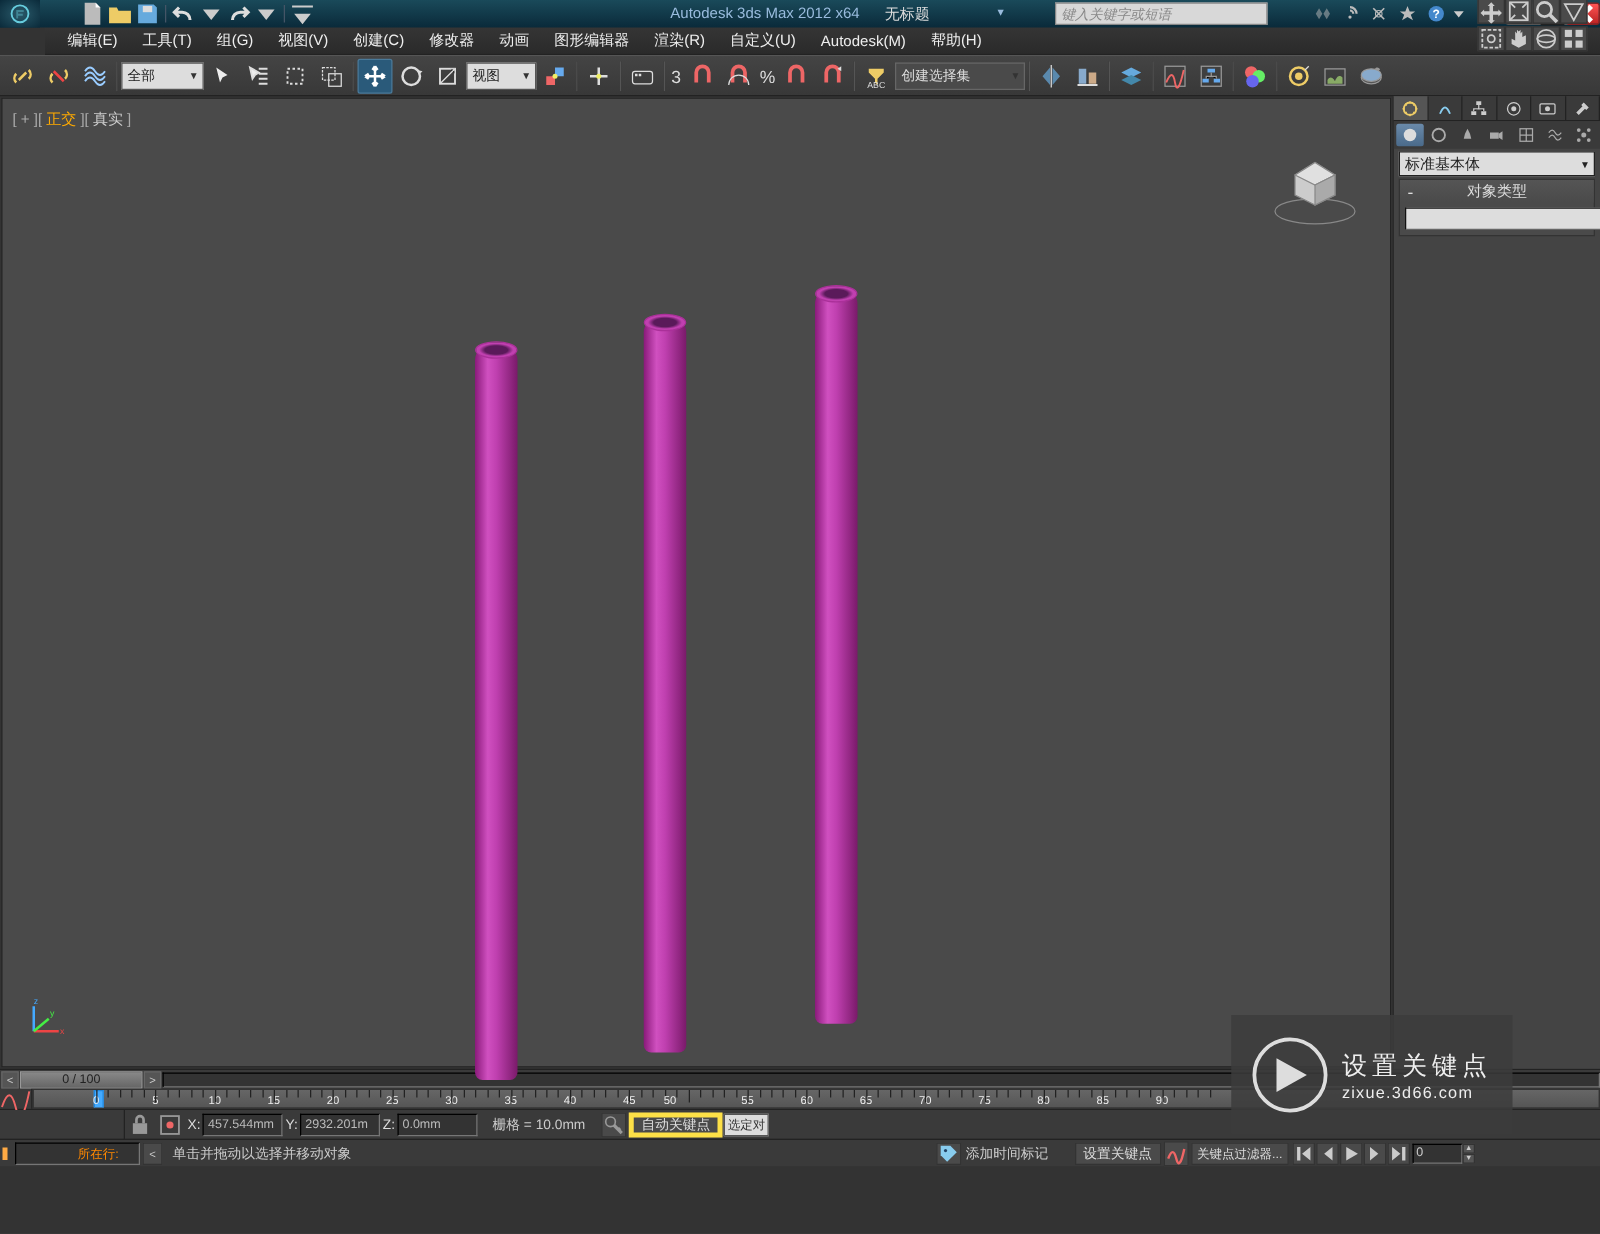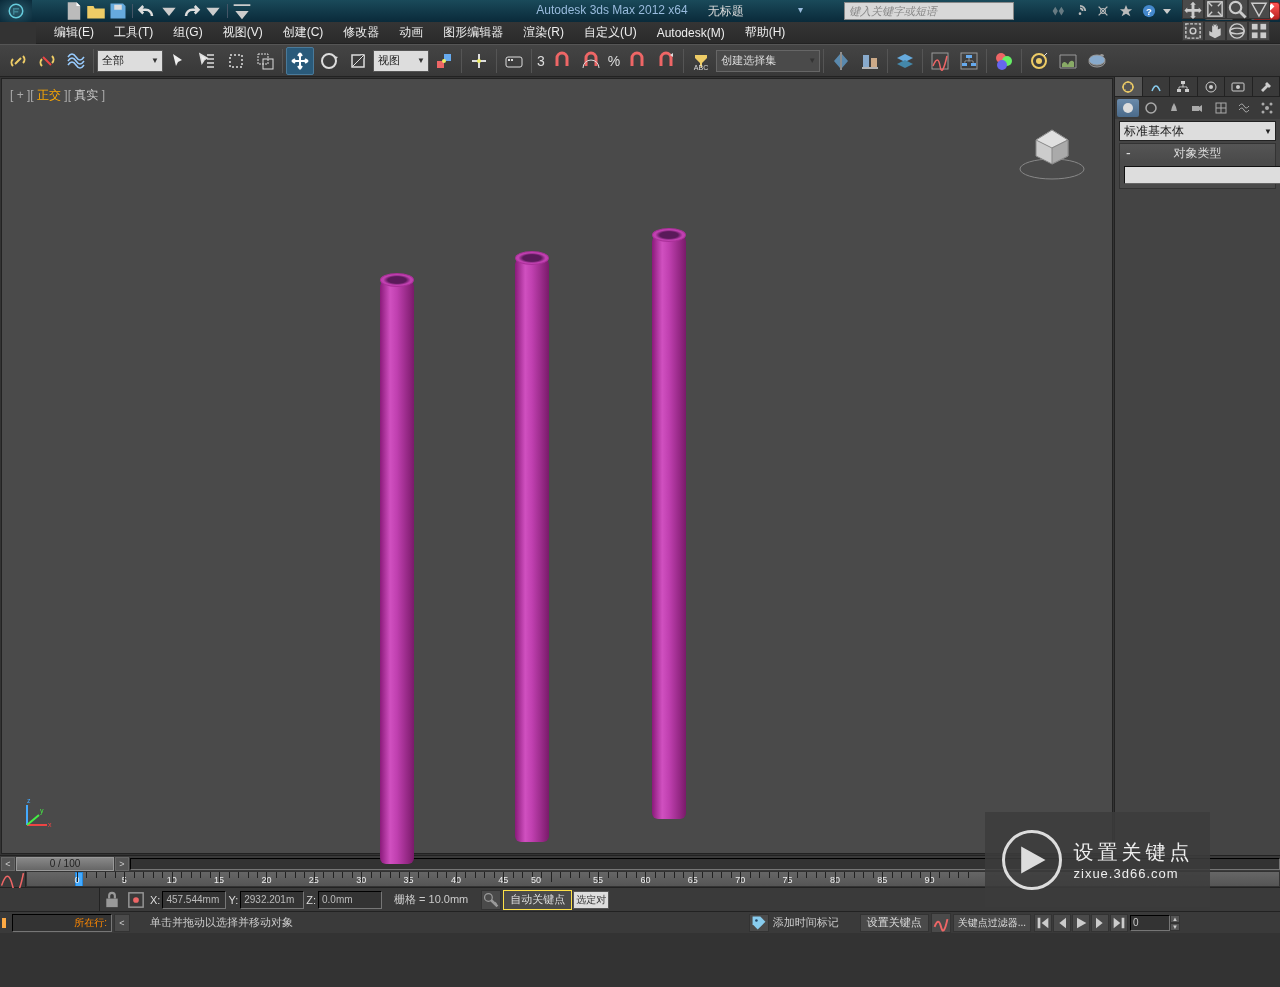--- a/index.html
+++ b/index.html
@@ -94,28 +94,28 @@
 .ruler-label { position:absolute; top:3px; font-size:9px; color:#eee; transform:translateX(-50%);}
 .ruler-cursor { position:absolute; left:48px; top:0; width:8px; height:16px; background:#4af; border:1px solid #28d;}
 
 .status-row { height: 24px; background: #3a3a3a; display: flex; align-items: center; border-top:1px solid #222;}
 .mini-vc { width:100px; height:24px; display:flex; align-items:center; border-right:1px solid #222; padding:0 2px;}
 .status-text { flex:1; padding: 0 8px; color: #ccc; font-size: 11px; }
 .lock-ic, .sel-ic { width:20px; height:20px; display:flex; align-items:center; justify-content:center; cursor:pointer; margin:0 2px;}
 .coord-label { color:#ddd; font-size:11px; margin:0 2px;}
 .coord-box { width: 64px; height: 18px; background: #333; border: 1px inset #222; color: #bbb; font-size: 10px; padding: 0 3px; display: flex; align-items: center; }
 .grid-text { color: #ccc; margin: 0 12px; font-size:11px;}
-.key-btn { padding: 0 6px; height:20px; background:#4a4a4a; border:1px solid #fde047; font-size:11px; color:#ddd; cursor:pointer; display:flex; align-items:center; margin:0 1px;}
+.key-btn { padding: 0 6px; height:20px; background:#4a4a4a; border:4px solid #fde047; font-size:11px; color:#ddd; cursor:pointer; display:flex; align-items:center; margin:0 1px;}
 .key-icon-btn { width:20px; height:20px; display:flex; align-items:center; justify-content:center; cursor:pointer; border:1px solid #333; background:#4a4a4a; margin:0 1px;}
 .sel-dropdown { width:36px; height:18px; background:#ddd; border:1px solid #555; font-size:10px; color:#333; display:flex; align-items:center; padding:0 2px;}
 
 .bottom-row { height: 22px; background: #3a3a3a; display: flex; align-items: center; border-top:1px solid #222;}
-.listen-box { width:100px; height:18px; background:#333; border:1px inset #222; color:#f80; font-size:10px; display:flex; align-items:center; justify-content:flex-end; padding:0 4px; margin:0 2px;}
+.listen-box { width:100px; height:18px; background:#333; border:1px inset #222; color:#f80; font-size:10px; display:flex; align-items:center; justify-content:flex-end; padding:0 16px; margin:0 2px;}
 .listen-arrow { width:16px; height:18px; background:#4a4a4a; border:1px solid #333; display:flex; align-items:center; justify-content:center; font-size:9px; cursor:pointer;}
-.prompt-text { flex:1; padding:0 20px; color:#ccc; font-size:11px;}
+.prompt-text { flex:1; padding:0 8px; color:#ccc; font-size:11px;}
 .tag-btn { width:20px; height:18px; display:flex; align-items:center; justify-content:center; cursor:pointer; background:#4a4a4a; border:1px solid #333; margin-right:4px;}
 .add-tag-txt { color:#ccc; font-size:11px; margin-right:20px;}
 .set-key-btn { padding:0 6px; height:18px; background:#4a4a4a; border:1px solid #333; color:#ddd; font-size:11px; cursor:pointer; display:flex; align-items:center; margin:0 1px;}
 .filter-btn { padding:0 4px; height:18px; background:#4a4a4a; border:1px solid #333; color:#ddd; font-size:10px; cursor:pointer; display:flex; align-items:center; margin:0 1px;}
 .playback-btns { display:flex; gap:1px; margin:0 2px;}
 .pb-btn {width:18px; height:18px; background:#4a4a4a; border:1px solid #333; display:flex; align-items:center; justify-content:center; cursor:pointer;}
 .frame-box { width:40px; height:16px; background:#333; border:1px inset #222; color:#ccc; font-size:10px; padding:0 2px; display:flex; align-items:center;}
 .spinner { width:10px; height:16px; display:flex; flex-direction:column;}
 .spinner div{flex:1; background:#555; border:1px solid #333; font-size:6px; display:flex; align-items:center; justify-content:center; cursor:pointer;}
 .nav-btns { display:flex; flex-wrap:wrap; width:96px; margin-left:2px;}

